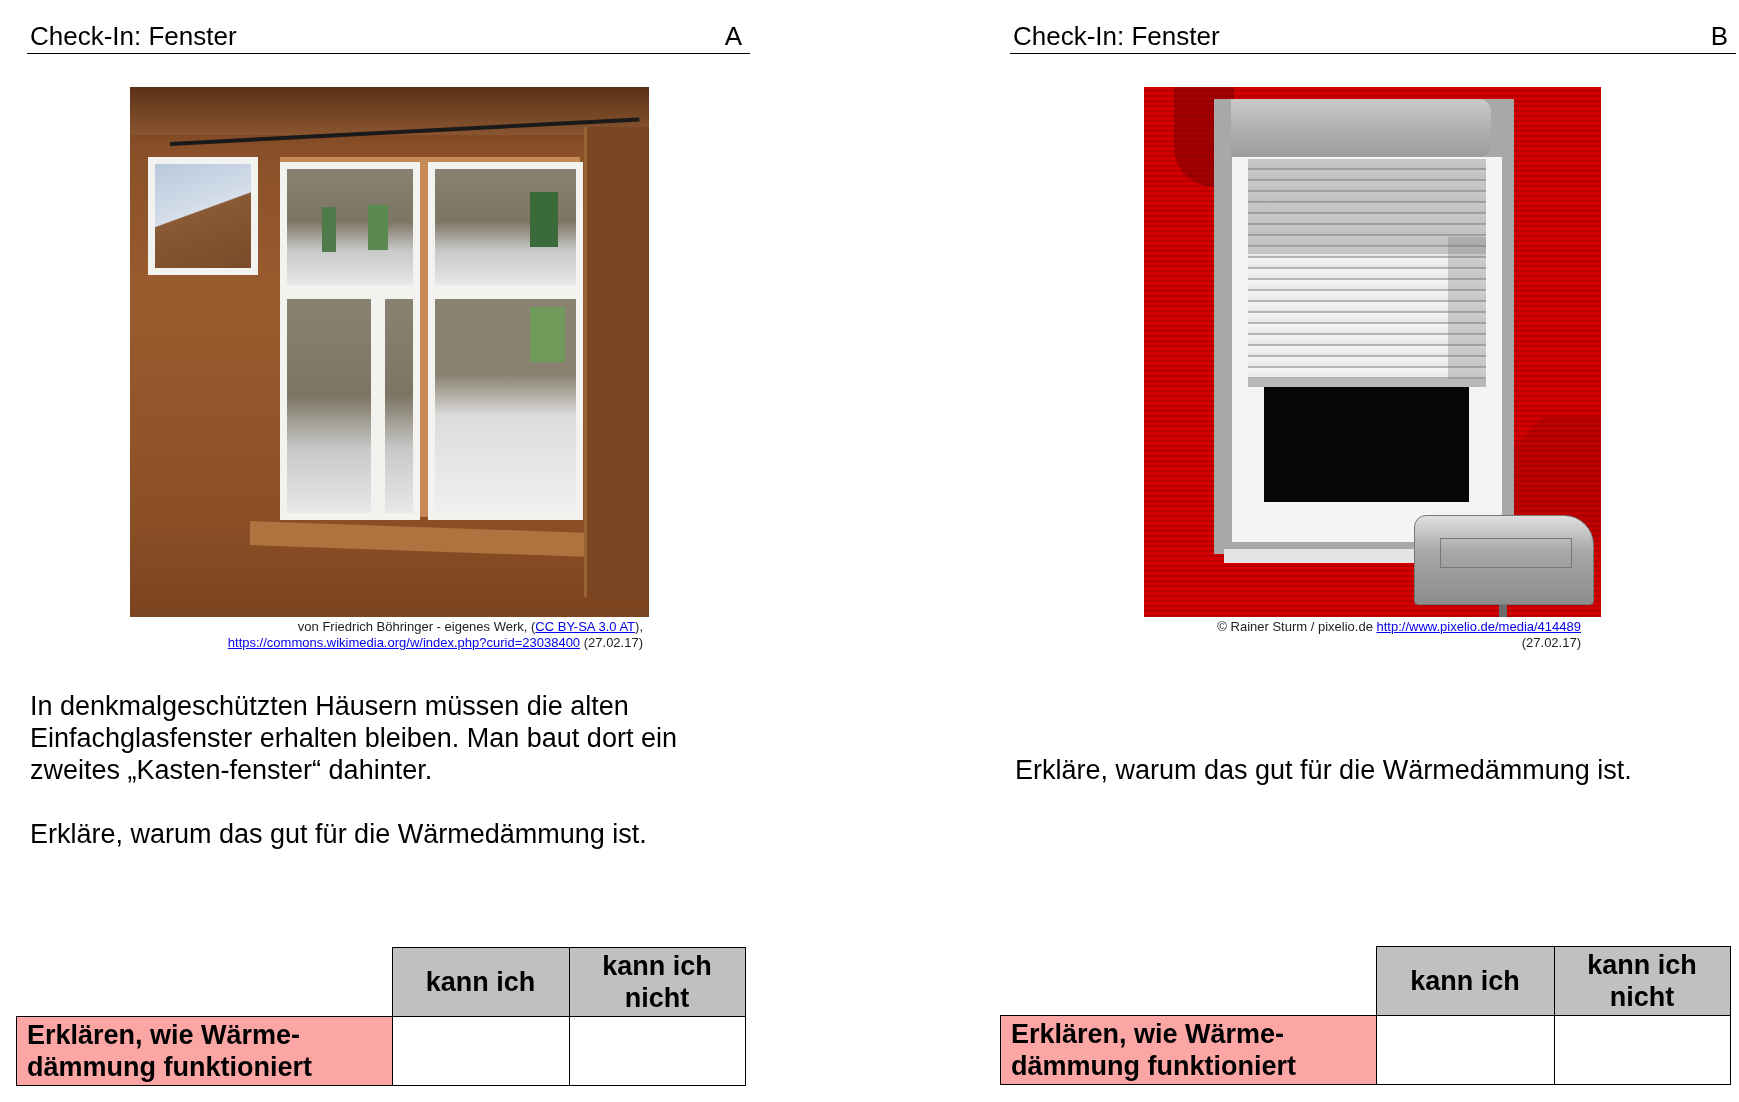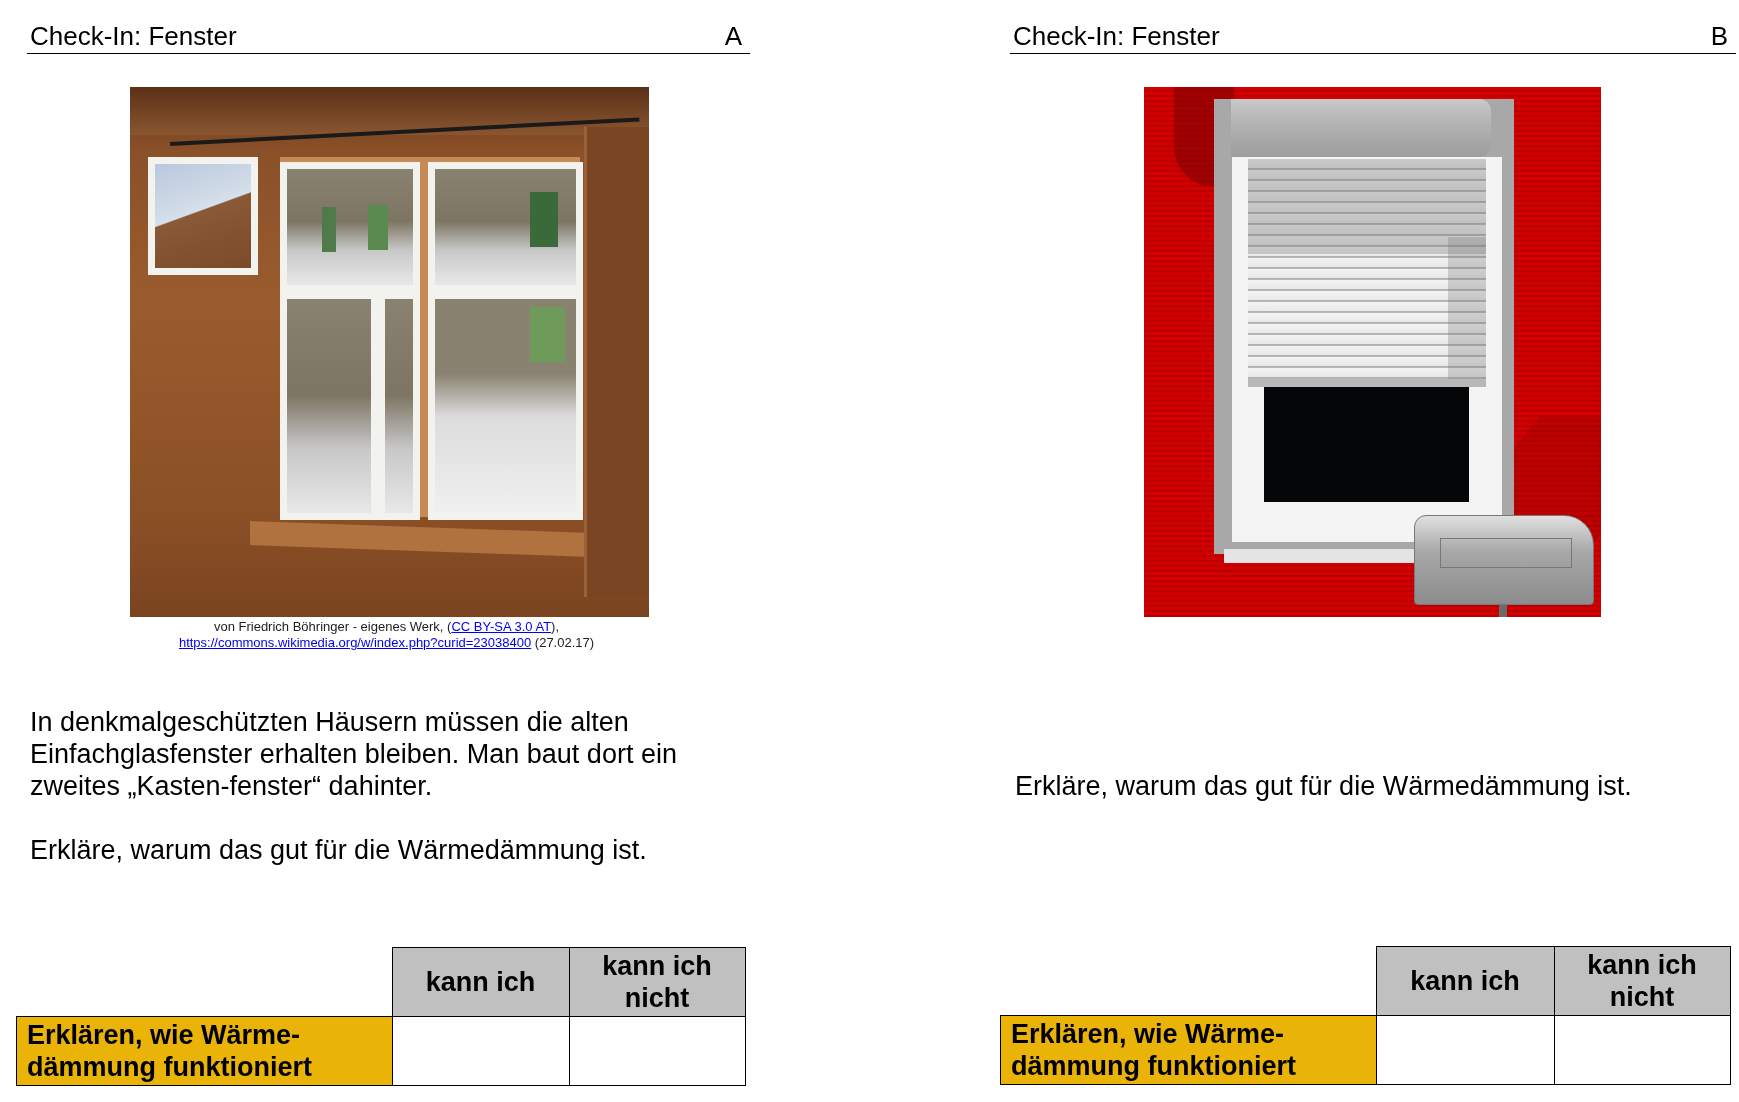--- a/index.html
+++ b/index.html
@@ -13,39 +13,39 @@
              font-weight:normal; font-size:26px; line-height:33px; }
   .card-a .heading { left:27px; width:723px; }
   .card-b .heading { left:25px; width:726px; }
   .heading .title { position:absolute; left:3px; top:0; }
   .heading .letter { position:absolute; right:8px; top:0; }
 
   .photo { position:absolute; top:87px; height:530px; overflow:hidden; }
   .card-a .photo { left:130px; width:519px; }
   .card-b .photo { left:159px; width:457px; }
 
-  .caption { position:absolute; top:619px; font-size:13px; line-height:16px; text-align:center; color:#222; }
+  .caption { position:absolute; top:619px; font-size:13px; line-height:16px; text-align:right; color:#222; }
   .card-a .caption { left:130px; width:513px; }
   .card-b .caption { left:159px; width:437px; }
   .caption a { color:#0000ee; text-decoration:underline; }
 
-  .task { position:absolute; top:690px; font-size:27px; line-height:32px;margin-top:16px; }
+  .task { position:absolute; top:690px; font-size:27px; line-height:32px; }
   .card-a .task { left:30px; width:700px; }
   .card-b .task { left:30px; width:700px; }
   .task p { margin:0; }
   .task .q { margin-top:32px; }
   .card-b .task .q { margin-top:64px; }
 
   table.rating { position:absolute; border-collapse:collapse; font-weight:bold; }
   .card-a table.rating { left:16px; top:947px; }
   .card-b table.rating { left:15px; top:946px; }
   table.rating td { border:1.5px solid #000; padding:0; }
   table.rating td.blank { border:none; background:transparent; }
   table.rating td.hdr { background:#c0c0c0; text-align:center; font-size:27px; line-height:32px; height:68px; }
-  table.rating td.lbl { background:#eab308; font-size:27px; line-height:32px; padding:0 10px; height:68px; }
+  table.rating td.lbl { background:#fca5a5; font-size:27px; line-height:32px; padding:0 10px; height:68px; }
   table.rating td.cell { background:#fff; }
 
   
   .pa { position:absolute; inset:0; background:linear-gradient(180deg,#6a3a1c 0%,#8a5028 12%,#9a5c2e 40%,#8c5026 80%,#7a4420 100%); }
   .pa .ceil { position:absolute; left:0; top:0; width:100%; height:48px; background:linear-gradient(180deg,#5a3018,#8a5630); }
   .pa .rod { position:absolute; left:40px; top:55px; width:470px; height:4px; background:#1a1a1a; transform:rotate(-3deg); transform-origin:left; }
   .pa .frame { position:absolute; left:150px; top:70px; width:300px; height:360px; background:#c88a55; }
   .pa .pane { position:absolute; background:linear-gradient(180deg,#8a8270 0%,#7d7563 45%,#c8c8c8 70%,#e8e8e8 100%); border:7px solid #f2f2ee; box-sizing:border-box; }
   .pa .shut { position:absolute; background:#4f7a4a; }
   .pa .rpanel { position:absolute; right:0; top:40px; width:62px; height:470px; background:#7a4522; border-left:3px solid #9a6236; }
@@ -145,20 +145,24 @@
       <div class="slatshade"></div>
       <div class="slatshade2"></div>
       <div class="bar"></div>
       <div class="glass"></div>
       <div class="ledge"></div>
       <div class="mailbox"></div>
       <div class="post"></div>
     </div>
   </div>
 
+  <div class="caption">
+    <span>© Rainer Sturm / pixelio.de </span><a>http://www.pixelio.de/media/414489</a><br>
+    <span>(27.02.17)</span>
+  </div>
 
   <div class="task">
     <p class="q">Erkläre, warum das gut für die Wärmedämmung ist.</p>
   </div>
 
   <table class="rating">
     <tbody>
         <tr>
       <td class="blank" style="width:375px;"></td>
       <td class="hdr" style="width:177px;">kann ich</td>

